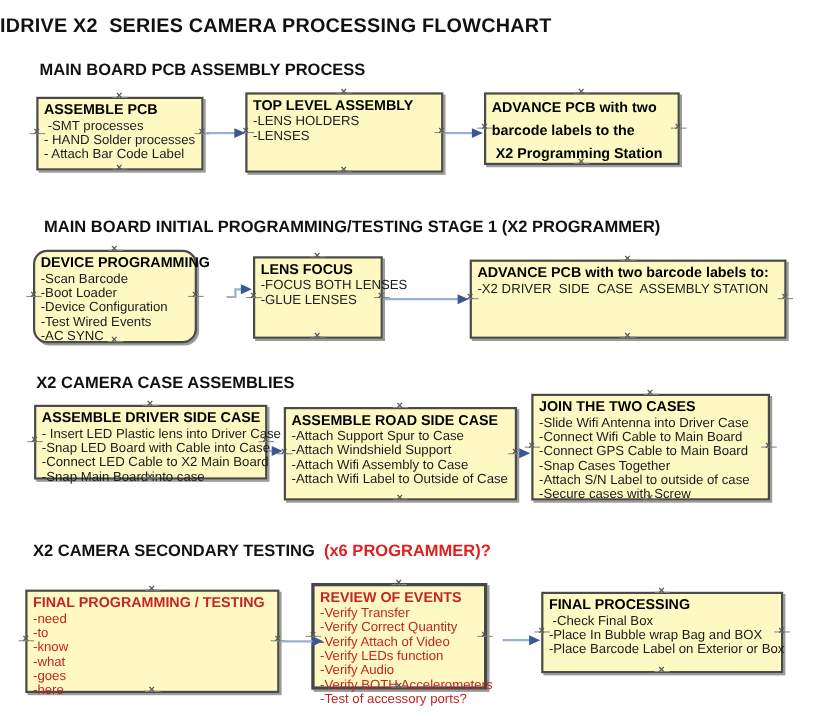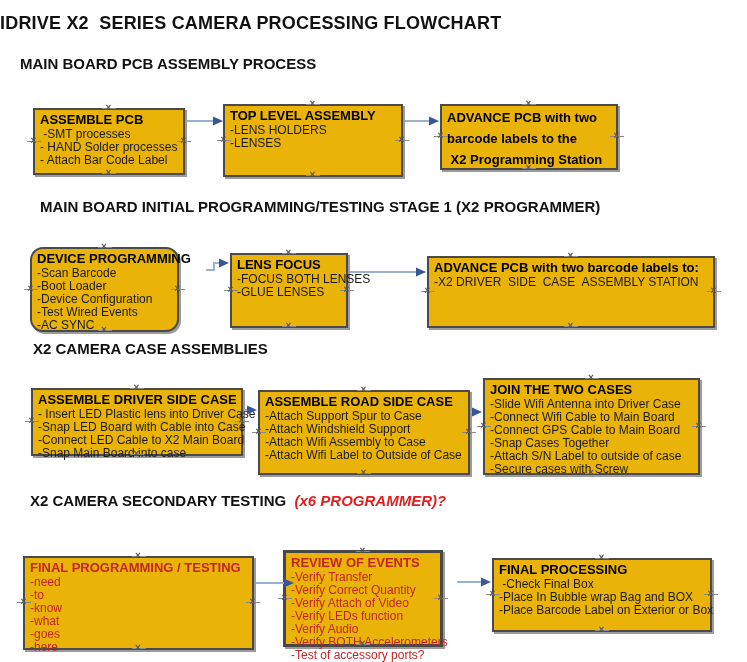--- a/index.html
+++ b/index.html
@@ -7,25 +7,25 @@
     position:relative;width:747px;height:662px;background:#ffffff;
     font-family:"Liberation Sans","DejaVu Sans",sans-serif;overflow:hidden;
   }
   .main-title{
     position:absolute;top:13px;left:0;right:0;
     font-size:18px;font-weight:bold;color:#111;white-space:pre;letter-spacing:.2px;
   }
   .section-heading{
     position:absolute;font-size:15px;font-weight:bold;color:#111;white-space:pre;
   }
-  .section-heading .red-part{color:#e01f1f;font-style:italic;}
+  .section-heading .red-part{color:#e01f1f;}
   .box{
     position:absolute;box-sizing:border-box;
-    background:#eab308;border:2px solid #4a4a4a;box-shadow:2px 2px 0 #9b9b9b;
-    padding:2px 6px 3px 5px;overflow:visible;margin-top:20px;
+    background:#fef9c3;border:2px solid #4a4a4a;box-shadow:2px 2px 0 #9b9b9b;
+    padding:2px 6px 3px 5px;overflow:visible;
   }
   .box .title{font-weight:bold;font-size:13px;line-height:16px;color:#000;white-space:pre;}
   .box .line{font-size:12px;line-height:13px;color:#1b1b1b;white-space:pre;}
   .box.bold-lines .title{line-height:20px;}
   .box.bold-lines .line{font-weight:bold;font-size:13px;line-height:21px;color:#000;}
   .box.red .title,.box.red .line{color:#c22525;}
   .box.thick{border-width:3px;border-color:#474747;}
   
   .handle{position:absolute;width:14px;height:9px;pointer-events:none;}
   .handle::before{content:"";position:absolute;left:0;right:0;top:4px;border-top:1px solid #8a8a8a;}
@@ -36,21 +36,21 @@
   .h-right{right:-8px;top:50%;margin-top:-5px;}
   .connector-layer{position:absolute;left:0;top:0;pointer-events:none;}
 </style>
 </head>
 <body>
 
 <div class="page">
 
   <div class="main-title">IDRIVE X2  SERIES CAMERA PROCESSING FLOWCHART</div>
 
-  <div class="section-heading" style="left:20px;top:55px;">MAIN BOARD PCB ASSEMBLY PROCESS</div>
+  <div class="section-heading" style="left:36px;top:55px;">MAIN BOARD PCB ASSEMBLY PROCESS</div>
   <div class="section-heading" style="left:20px;top:198px;margin-left:20px;">MAIN BOARD INITIAL PROGRAMMING/TESTING STAGE 1 (X2 PROGRAMMER)</div>
   <div class="section-heading" style="left:33px;top:340px;">X2 CAMERA CASE ASSEMBLIES</div>
   <div class="section-heading" style="left:30px;top:492px;"><span>X2 CAMERA SECONDARY TESTING</span><span class="red-part">  (x6 PROGRAMMER)?</span></div>
 
   <div class="box" style="left:33px;top:88px;width:152px;height:67px;">
     <div class="title">ASSEMBLE PCB</div>
     <div class="lines">
         <div class="line"> -SMT processes</div>
         <div class="line">- HAND Solder processes</div>
         <div class="line">- Attach Bar Code Label</div>

